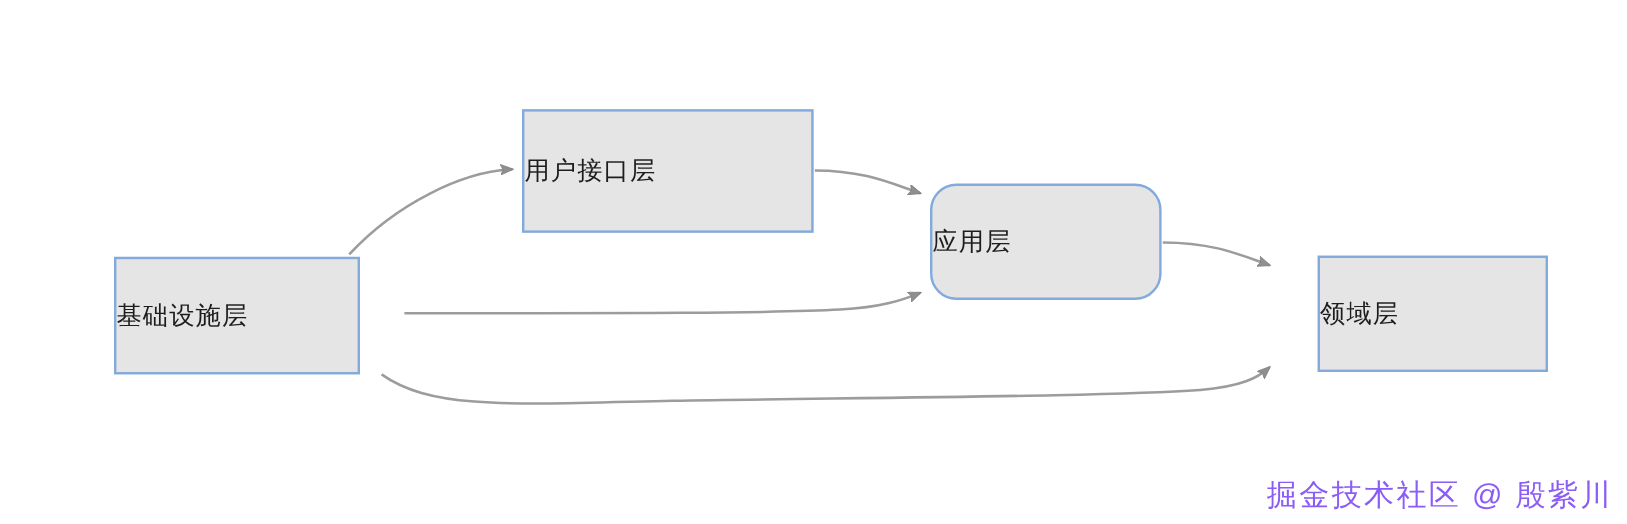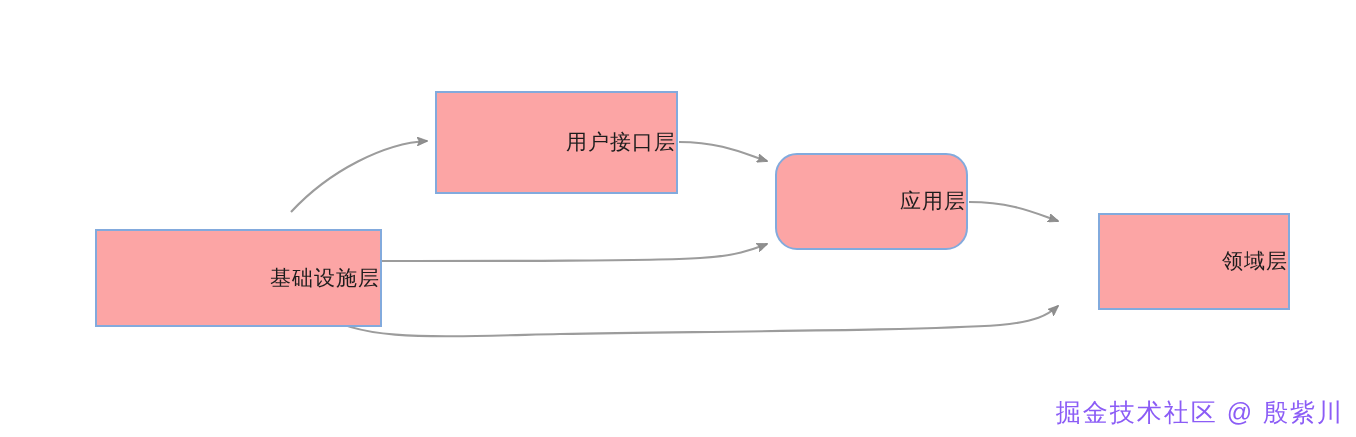--- a/index.html
+++ b/index.html
@@ -20,36 +20,36 @@
   #edges {
     position: absolute;
     left: 0;
     top: 0;
     width: 1356px;
     height: 437px;
   }
   .node {
     position: absolute;
     box-sizing: border-box;
-    background: #fca5a5;
+    background: #e5e5e5;
     border: 2px solid #82aadd;
     display: flex;
     align-items: center;
-    justify-content: flex-end;
+    justify-content: flex-start;
     z-index: 2;
   }
   .node-label {
     font-family: "DejaVu Sans", "Liberation Sans", sans-serif;
     font-size: 21px;
     color: #1d1d1d;
     letter-spacing: 1px;
     white-space: nowrap;
     line-height: 1;
   }
-  #node-infrastructure { left: 95px;   top: 229px; width: 287px; height: 98px; }
+  #node-infrastructure { left: 95px;   top: 214px; width: 205px; height: 98px; }
   #node-ui             { left: 435px;  top: 91px;  width: 243px; height: 103px; }
   #node-application    { left: 775px;  top: 153px; width: 193px; height: 97px; border-radius: 22px; }
   #node-domain         { left: 1098px; top: 213px; width: 192px; height: 97px; }
 
   #watermark {
     position: absolute;
     right: 12px;
     bottom: 8px;
     font-family: Liberation Sans, sans-serif;
     font-size: 25px;

